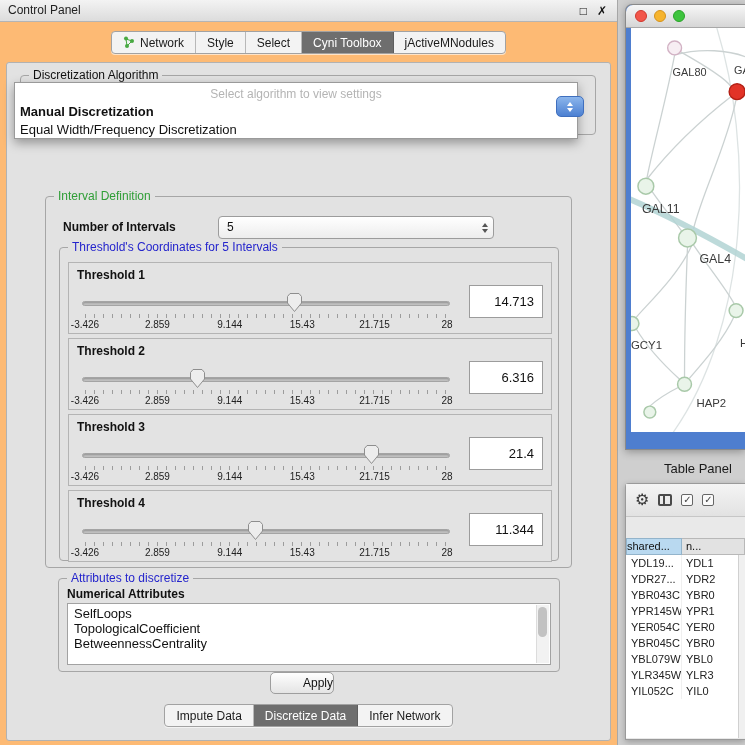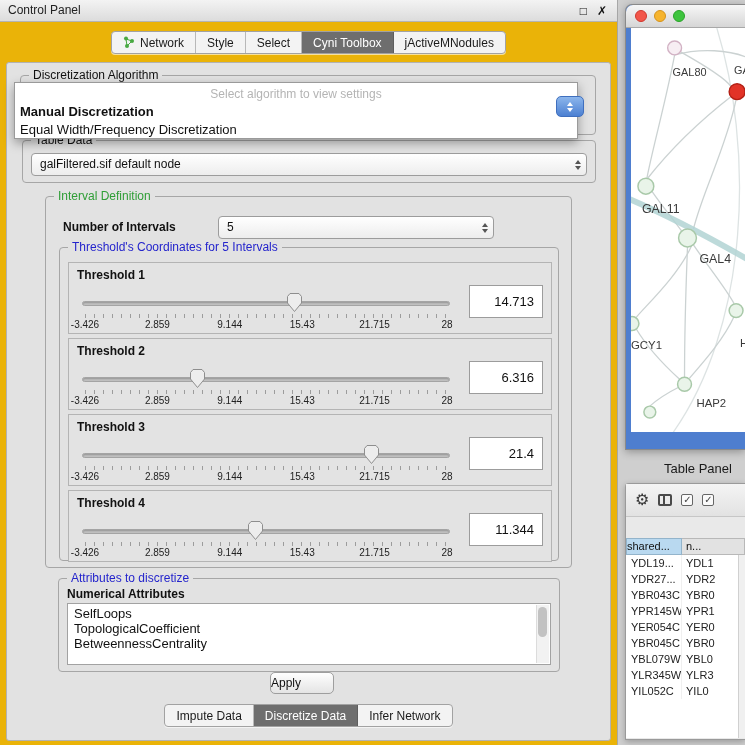--- a/index.html
+++ b/index.html
@@ -1,20 +1,20 @@
 <!DOCTYPE html>
 <html><head>
 <meta charset="utf-8">
 <style>
   *{margin:0;padding:0;box-sizing:border-box}
   html,body{width:745px;height:745px}
   body{font-family:"Liberation Sans",sans-serif;background:#cfcfcf;position:relative;overflow:hidden;color:#111}
 
   
-  .cp{position:absolute;left:0;top:0;width:618px;height:745px;background:#eab308;border-right:1px solid #a8a8a8}
+  .cp{position:absolute;left:0;top:0;width:618px;height:745px;background:#fdba74;border-right:1px solid #a8a8a8}
   .cp-titlebar{position:absolute;top:0;left:0;right:0;height:22px;background:linear-gradient(#f3f3f3,#dcdcdc);border-bottom:1px solid #b4b4b4;font-size:12px;line-height:21px;padding-left:8px;color:#222}
   .cp-winicons{position:absolute;right:10px;top:0;height:22px;display:flex;gap:10px;align-items:center;font-size:12px;color:#111}
   .cp-winicons span{cursor:default}
 
   .toptabs{position:absolute;top:31px;left:0;right:0;display:flex;justify-content:center}
   .seg{display:inline-flex;border:1px solid #a2a2a2;border-radius:4px;background:#f3f3f3;height:23px;overflow:hidden;box-shadow:0 1px 0 rgba(255,255,255,.6)}
   .seg .tab{display:flex;align-items:center;gap:5px;padding:0 11px;font-size:12px;color:#1a1a1a;border-right:1px solid #b8b8b8;white-space:nowrap}
   .seg .tab:last-child{border-right:none}
   .seg .tab.sel{background:#6e6e6e;color:#fff;border-right-color:#5e5e5e}
 
@@ -58,21 +58,21 @@
   .ticks{position:absolute;left:0;right:0;top:23px;height:4px;background:repeating-linear-gradient(to right,#9c9c9c 0 1px,transparent 1px 9px)}
   .sc{position:absolute;top:28px;transform:translateX(-50%);font-size:10px;color:#222;white-space:nowrap}
 
   .attr-group{left:51px;top:515px;width:502px;height:94px}
   .attr-title{position:absolute;left:8px;top:8px;font-size:12px;font-weight:bold}
   .listbox{position:absolute;left:8px;right:8px;top:24px;bottom:6px;background:#fff;border:1px solid #a2a2a2;overflow:hidden}
   .listbox .item{font-size:13px;line-height:15px;padding-left:6px;white-space:nowrap}
   .vscroll{position:absolute;right:1px;top:1px;bottom:1px;width:13px;background:#f2f2f2;border-left:1px solid #dcdcdc}
   .vscroll .vthumb{position:absolute;top:2px;right:2px;width:9px;height:30px;background:#c2c2c2;border-radius:5px}
 
-  .apply{position:absolute;left:263px;top:609px;width:64px;height:22px;border-radius:5px;background:linear-gradient(#fefefe,#e4e4e4);border:1px solid #9e9e9e;font-size:12px;text-align:left;line-height:20px;color:#111}
+  .apply{position:absolute;left:263px;top:609px;width:64px;height:22px;border-radius:5px;background:linear-gradient(#fefefe,#e4e4e4);border:1px solid #9e9e9e;font-size:12px;text-align:right;line-height:20px;color:#111}
   .bottomtabs{position:absolute;left:0;right:0;top:641px;display:flex;justify-content:center}
 
   
   .net{position:absolute;left:625px;top:4px;width:120px;height:446px;background:#4e7ecf;border:1px solid #8a8a8a;border-right:none;border-radius:7px 0 0 0;box-shadow:0 2px 8px rgba(0,0,0,.3)}
   .net-title{height:23px;background:linear-gradient(#f7f7f7,#d6d6d6);border-bottom:1px solid #a8a8a8;border-radius:7px 0 0 0;display:flex;align-items:center;gap:7px;padding-left:9px}
   .light{width:12px;height:12px;border-radius:50%}
   .light.red{background:#f2564a;border:1px solid #cf382e}
   .light.yellow{background:#f6b42e;border:1px solid #d4921c}
   .light.green-l{background:#3ec43e;border:1px solid #2aa32a}
   .net-canvas{position:absolute;left:5px;top:23px;right:0;bottom:17px;background:#fff;overflow:hidden}
@@ -140,30 +140,20 @@
     <div class="popup">
       <div class="prompt">Select algorithm to view settings</div>
       <div class="opt bold">Manual Discretization</div>
       <div class="opt">Equal Width/Frequency Discretization</div>
     </div>
     <div class="blue-stepper">
         <i class="up"></i>
         <i class="down"></i>
       </div>
 
-    <div class="group td-group">
-      <div class="group-label">Table Data</div>
-      <div class="combo td-combo">
-        <span>galFiltered.sif default node</span>
-        <span class="arrows">
-            <i class="up"></i>
-            <i class="down"></i>
-          </span>
-      </div>
-    </div>
 
     <div class="group int-group">
       <div class="group-label green">Interval Definition</div>
       <div class="ni-label">Number of Intervals</div>
       <div class="combo ni-combo">
         <span>5</span>
         <span class="arrows">
             <i class="up"></i>
             <i class="down"></i>
           </span>

